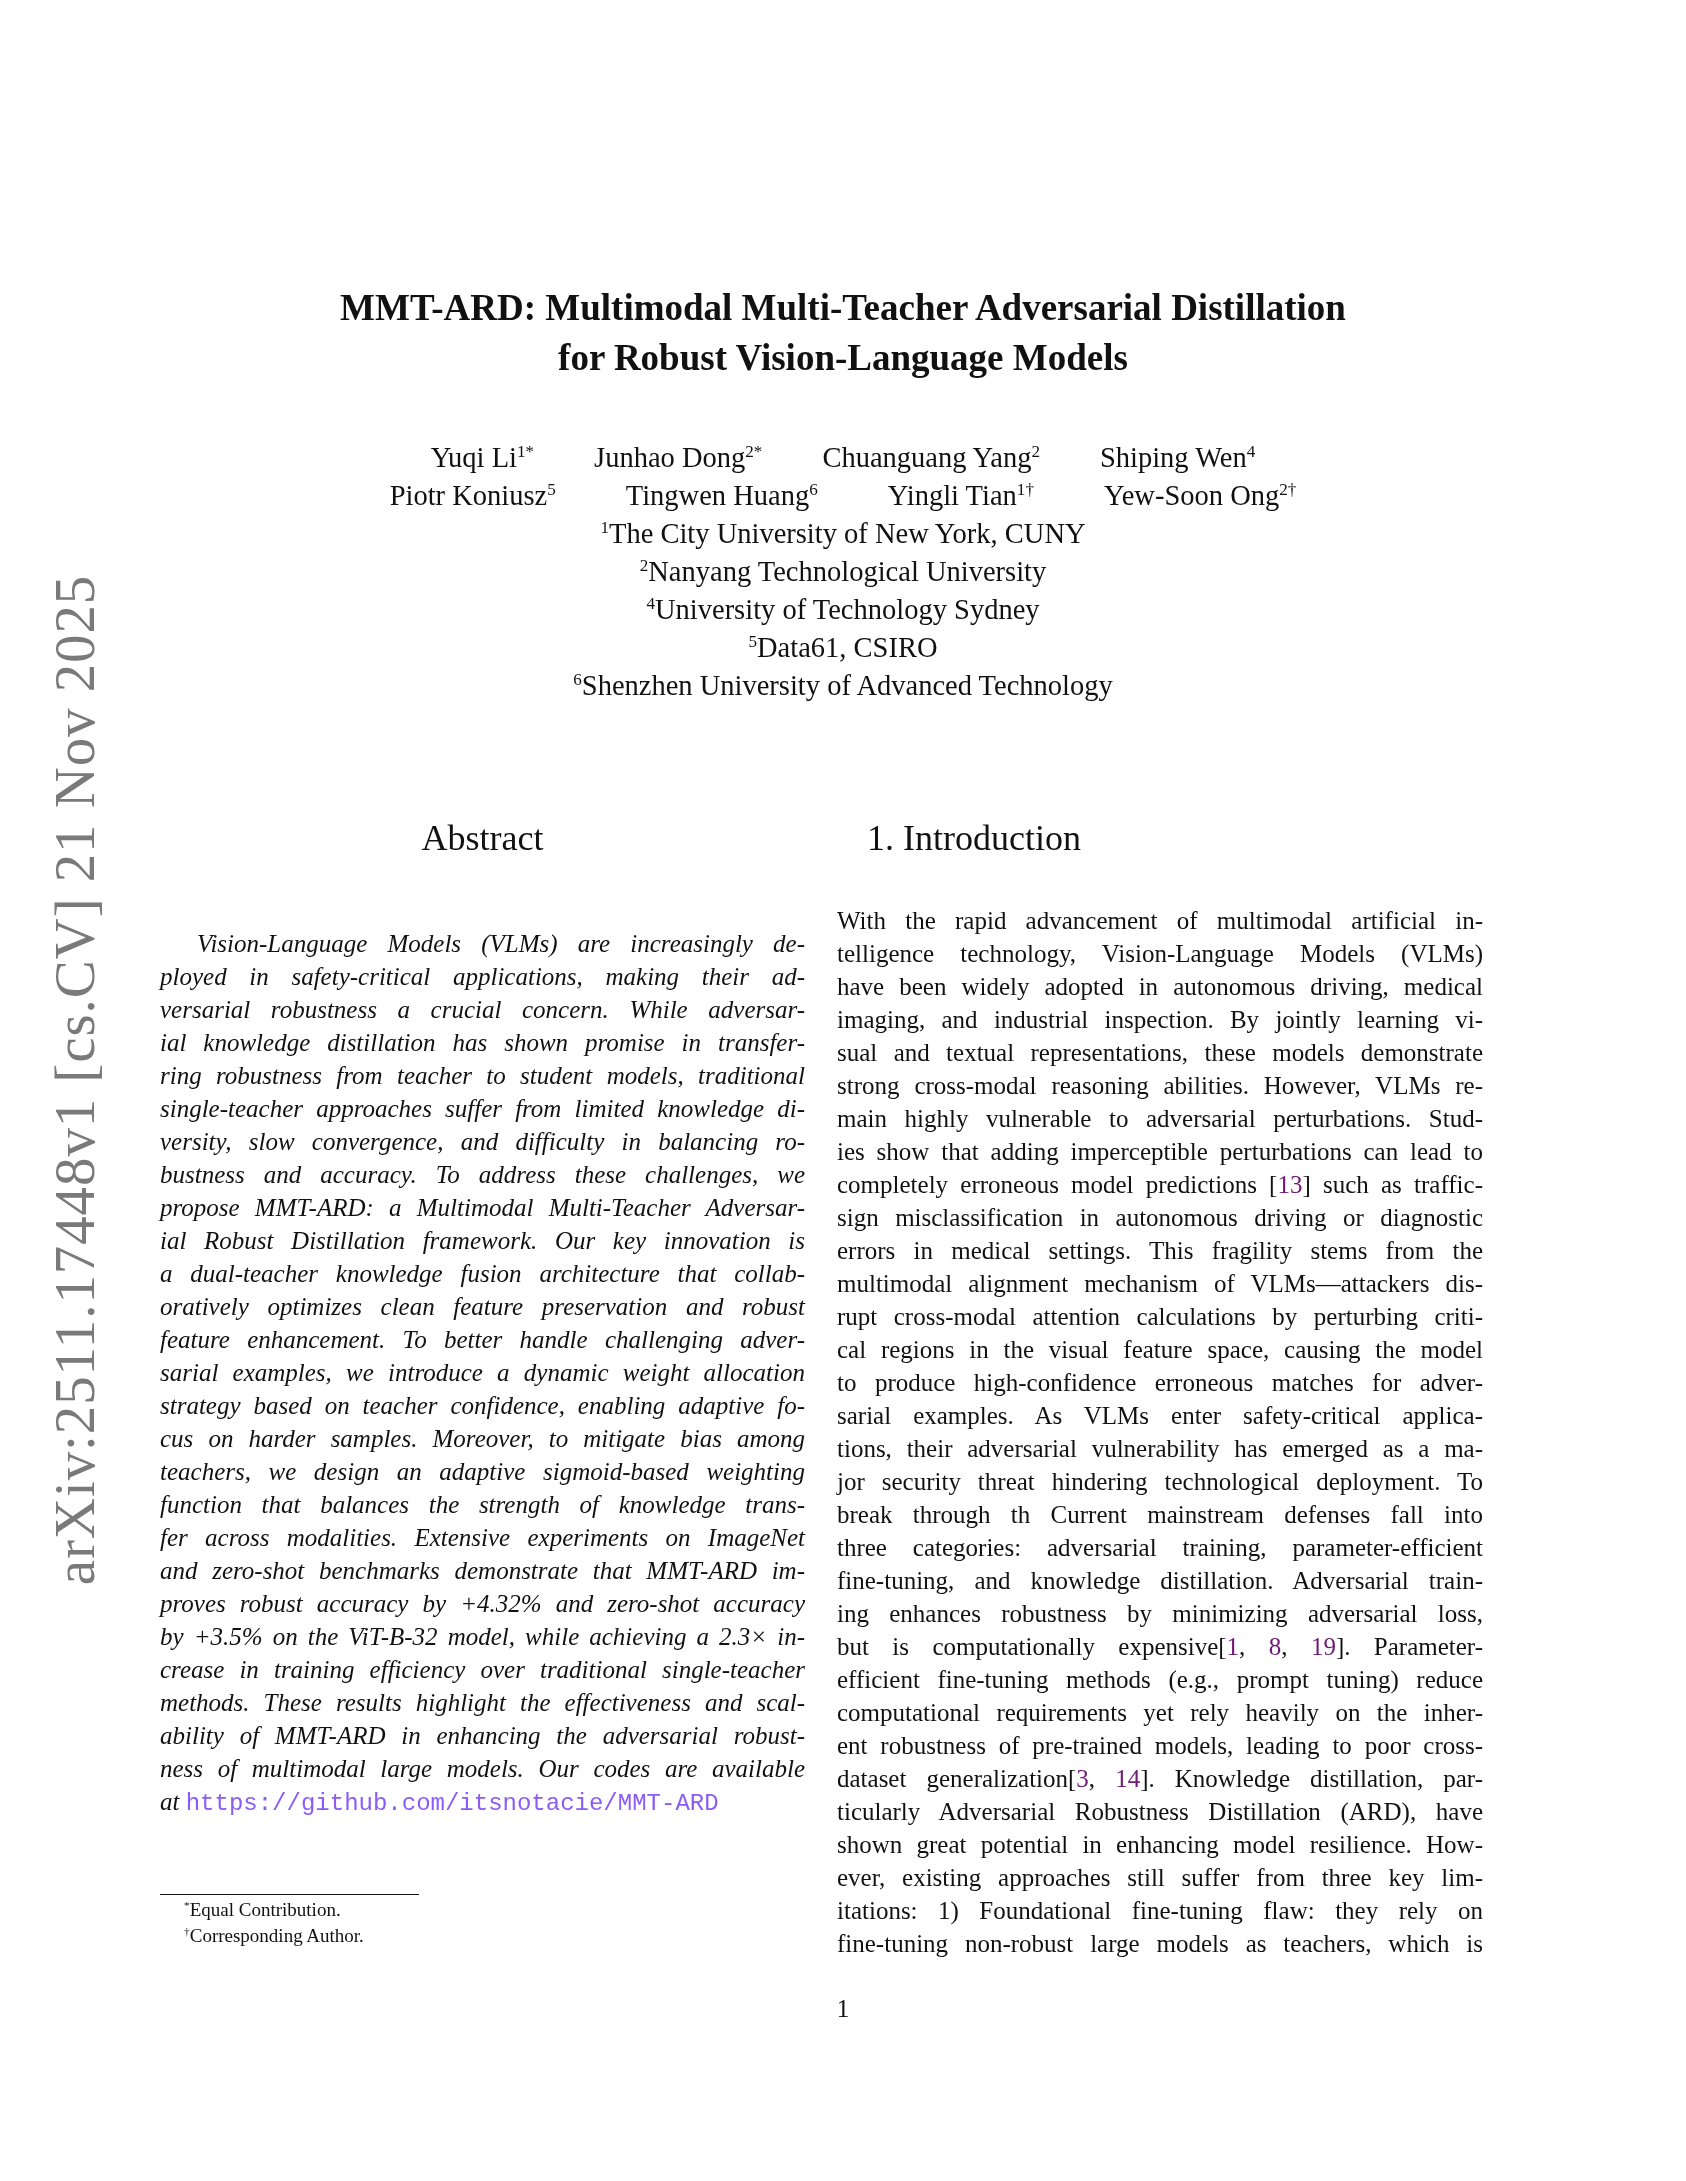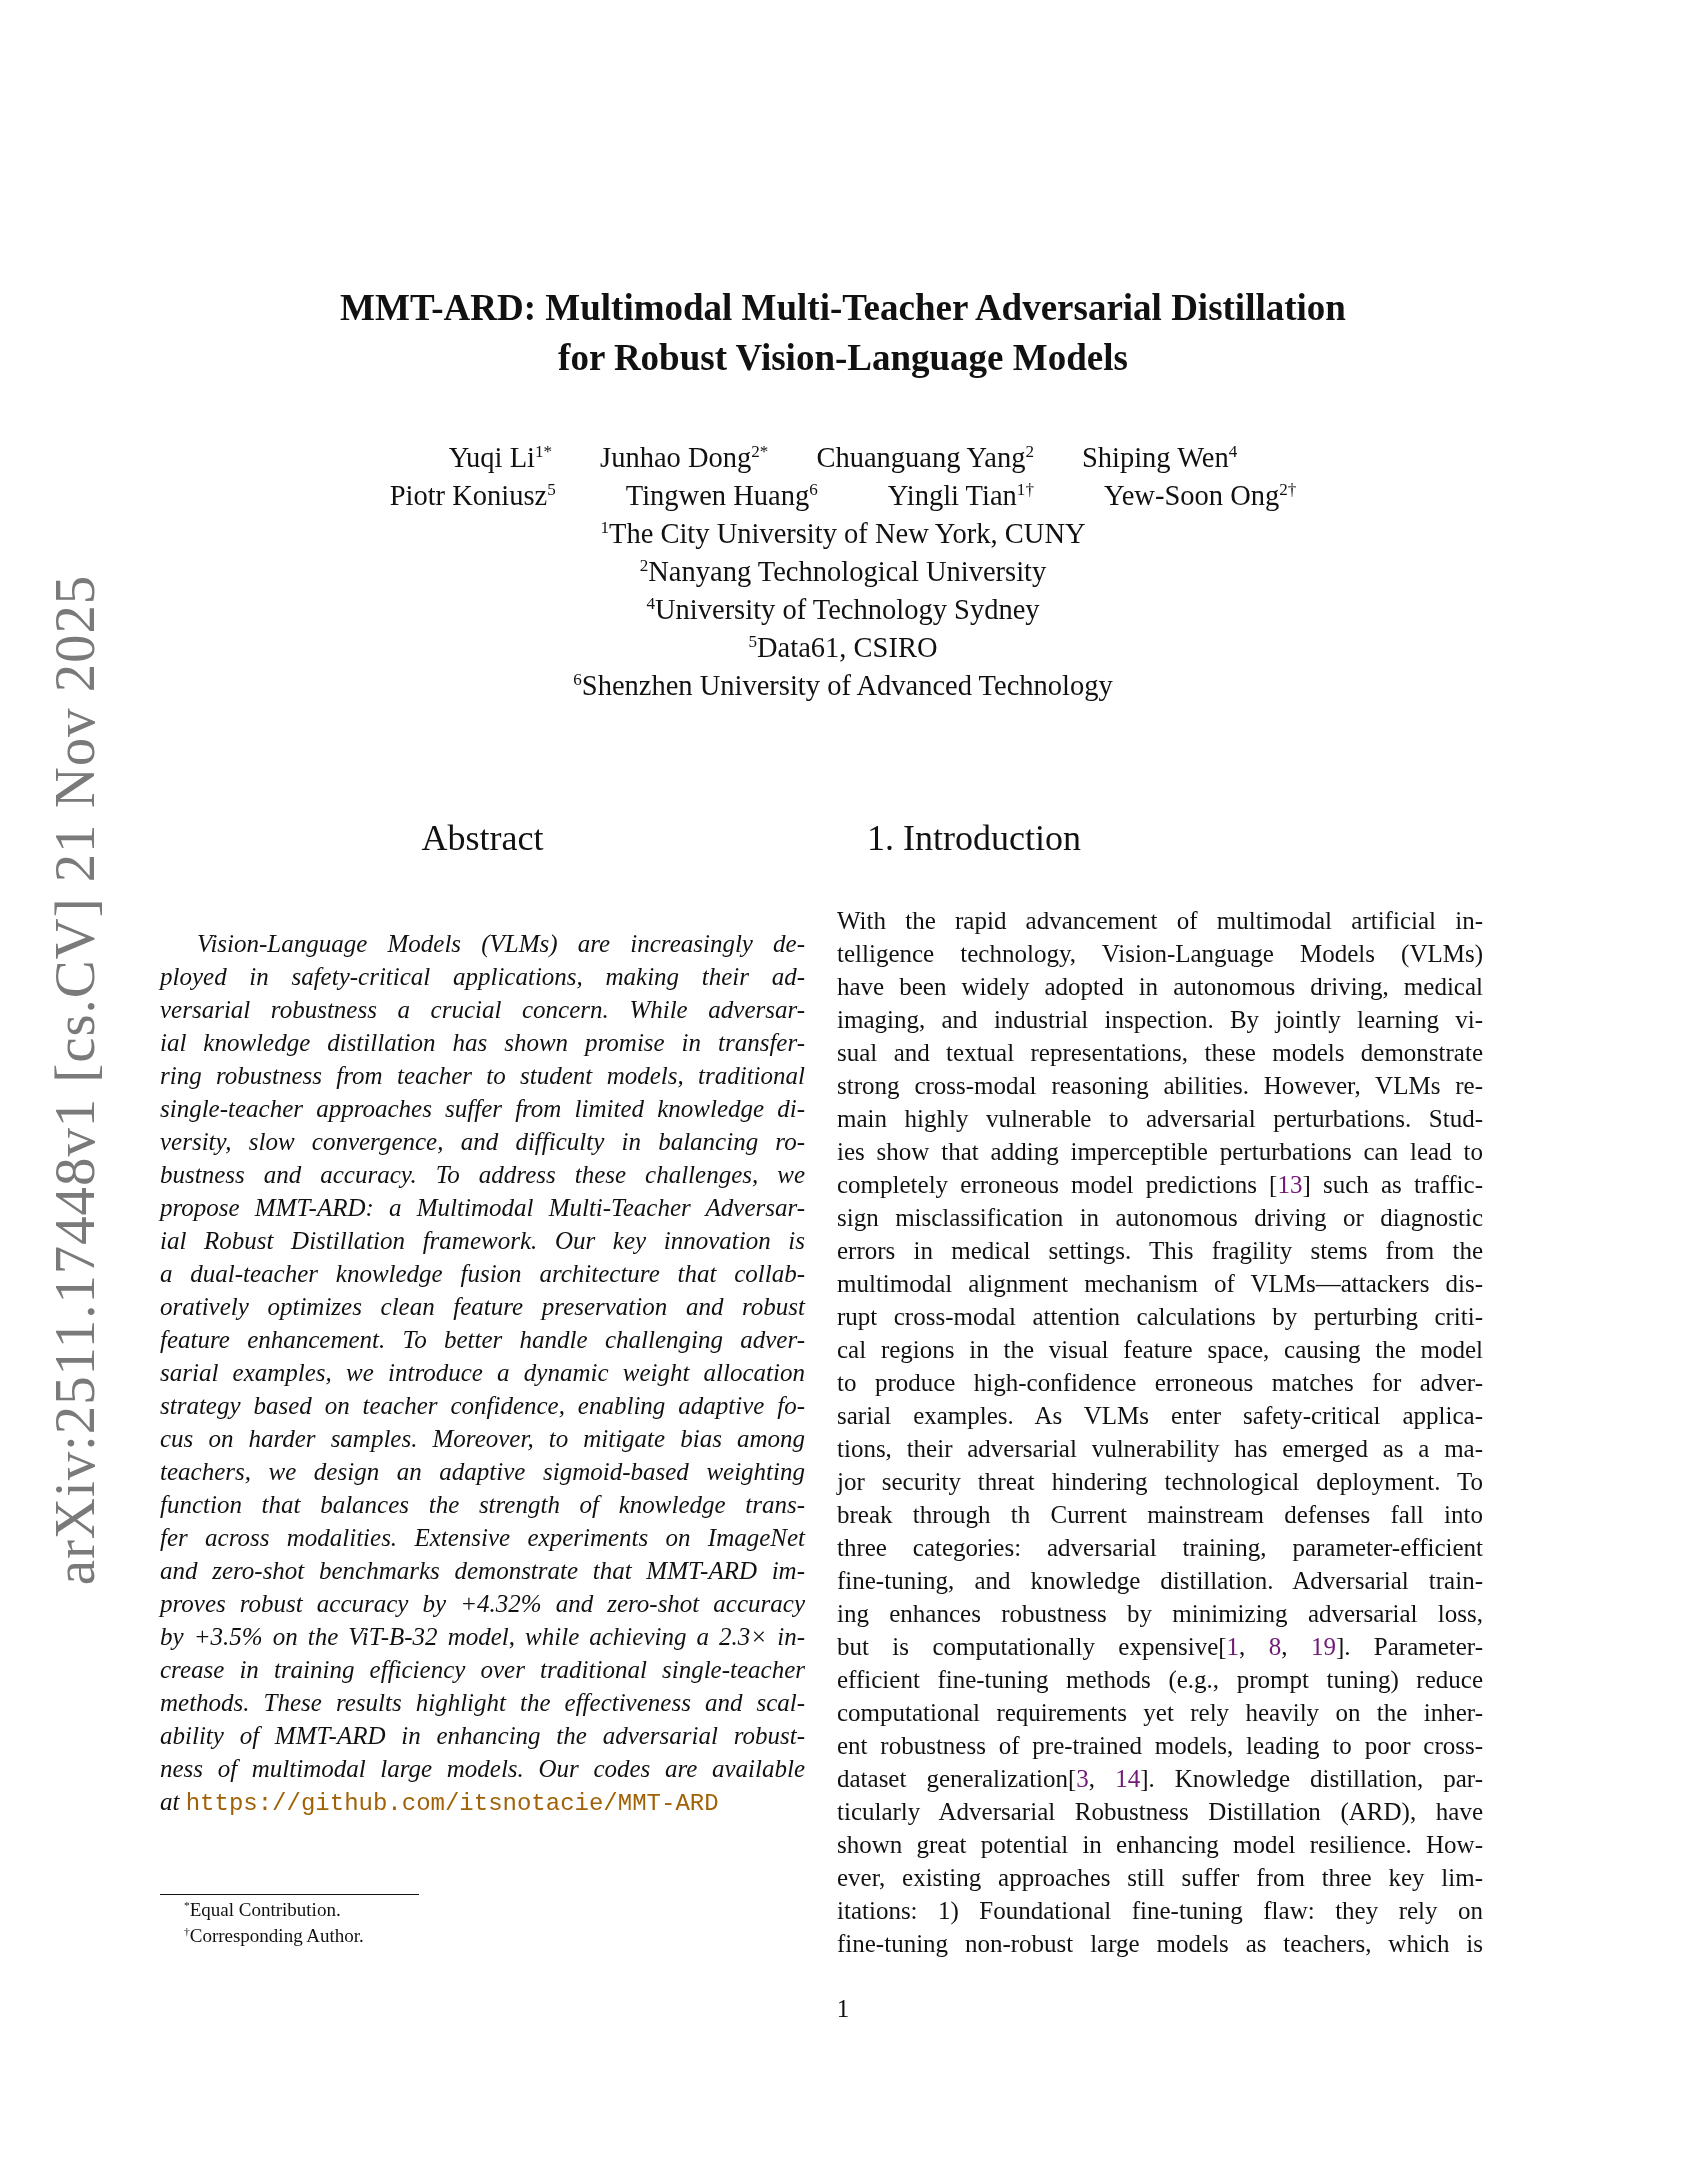--- a/index.html
+++ b/index.html
@@ -8,37 +8,37 @@
   .arxiv-stamp { position: absolute; left: 37px; top: 588px; width: 73px; height: 983px; }
   .arxiv-stamp span { position: absolute; left: 50%; top: 50%; white-space: nowrap;
          transform: translate(-50%, -50%) rotate(-90deg); font-size: 57px; color: #7a7a7a;
          letter-spacing: 0.9px; }
   .title { position: absolute; left: 0; width: 1686px; top: 283px; text-align: center;
            font-weight: bold; font-size: 37px; line-height: 50px; }
   .authors { position: absolute; left: 0; width: 1686px; top: 439px; text-align: center;
              font-size: 28.5px; line-height: 38px; }
   .authors .row { display: flex; justify-content: center; }
   .authors .author { display: inline-block; }
-  .authors .row1 .author { margin: 0 24px; }
+  .authors .row1 .author { margin: 0 30px; }
   .authors .row2 .author { margin: 0 35px; }
   sup { font-size: 60%; vertical-align: super; line-height: 0; }
   .affils { position: absolute; left: 0; width: 1686px; top: 515px; text-align: center;
             font-size: 28.5px; line-height: 38px; }
   .heading { position: absolute; font-weight: normal; font-size: 36px; }
   .abstract-heading { left: 160px; width: 645px; top: 817px; text-align: center; }
   .intro-heading { left: 867px; top: 817px; }
   .lines { position: absolute; font-size: 25px; line-height: 33px; }
   .abstract-lines { left: 160px; width: 645px; top: 904px; font-style: italic; margin-top: 23px; }
   .intro-lines { left: 837px; width: 646px; top: 904px; }
   .line { display: block; height: 33px; white-space: nowrap; text-align: justify;
           text-align-last: justify; }
   .line.last { text-align-last: left; }
   .indent { padding-left: 37px; }
   .cite { color: #701a75; }
-  .url { color: #a16207; font-family: "Liberation Mono", "DejaVu Sans Mono", monospace;
+  .url { color: #8b5cf6; font-family: "Liberation Mono", "DejaVu Sans Mono", monospace;
          font-style: normal; font-size: 24px; }
   .fn-rule { position: absolute; left: 160px; top: 1894px; width: 259px; height: 0;
              border-top: 1.4px solid #111; }
   .footnotes { position: absolute; left: 184px; top: 1897px; font-size: 19px; line-height: 26px; }
   .page-number { position: absolute; left: 0; width: 1686px; top: 1995px; text-align: center;
                  font-size: 25px; }
 </style>
 </head>
 <body>
 

